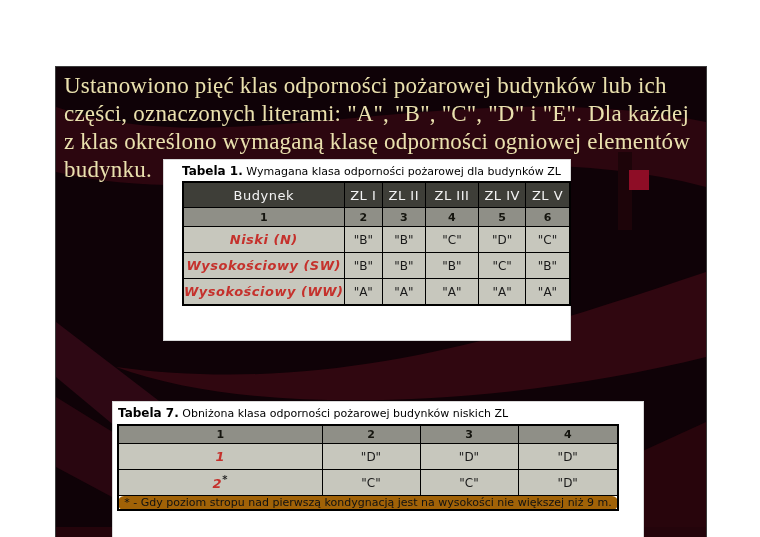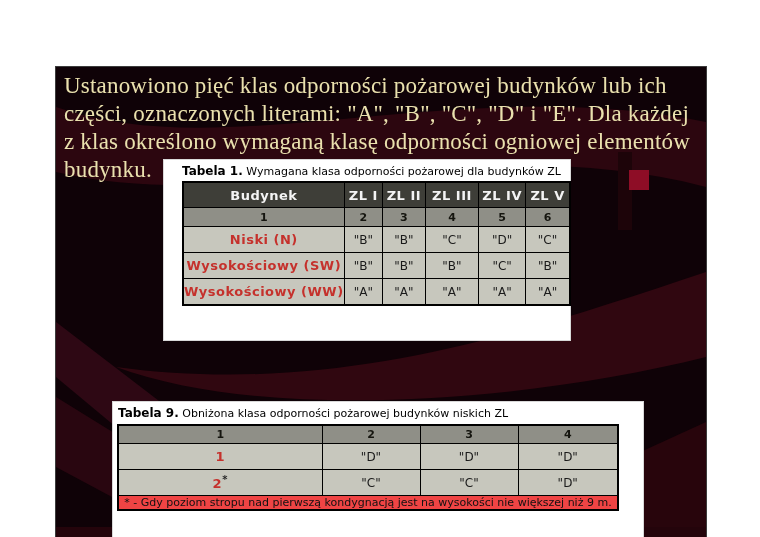--- a/index.html
+++ b/index.html
@@ -18,31 +18,31 @@
   .panel2{left:56px;top:334px;width:532px;height:144px;}
   .ttl{color:#000;font-size:11px;line-height:12px;white-space:nowrap;}
   .panel1 .ttl{margin:6px 4px 3px 19px;}
   .panel2 .ttl{margin:6px 4px 4px 6px;}
   .ttl .b{font-weight:bold;font-size:12px;}
   table.tbl{border-collapse:collapse;table-layout:fixed;border:2px solid #000;}
   .t1{margin-left:19px;}
   .t2{margin-left:5px;}
   .tbl td,.tbl th{border:1px solid #000;text-align:center;vertical-align:middle;
         overflow:hidden;white-space:nowrap;padding:0;}
-  .hd{background:#3e3e38;color:#f4f4f4;font-weight:bold;font-size:13px;
+  .hd{background:#3e3e38;color:#f4f4f4;font-weight:normal;font-size:13px;
       letter-spacing:0.5px;height:24px;}
   .t2 .hd{height:25px;}
   .num{background:#8f8f87;color:#15150f;font-weight:bold;font-size:11px;height:18px;}
   .t2 .num{height:17px;}
   .dat{background:#c7c7bd;height:25px;}
-  .lbl{color:#c5312c;font-weight:bold;font-size:13px;letter-spacing:0.5px;}
+  .lbl{color:#c5312c;font-weight:bold;font-size:13px;letter-spacing:0.5px;font-style:italic;}
   .val{color:#1a1a1a;font-size:12px;}
   .lbl sup{color:#2a2a2a;font-size:10px;}
-  .ft{background:#ef4444;color:#111;font-size:11px;text-align:left;
-      padding:4px 4px 4px 7px;height:13px;white-space:nowrap;}
+  .ft{background:#a16207;color:#111;font-size:11px;text-align:left;
+      padding:4px 4px 4px 7px;height:13px;white-space:nowrap;border-radius:6px;}
 </style>
 </head>
 <body>
 
 <div class="page">
   <div class="slide">
 
     <svg class="bgart" viewBox="0 0 650 491" xmlns="http://www.w3.org/2000/svg" aria-hidden="true">
       <rect x="0" y="0" width="650" height="491" fill="#0f0207"></rect>
       <path d="M0,40 C170,100 400,5 650,55 L650,120 C420,60 190,150 0,105 Z" fill="#2c060f"></path>
@@ -111,21 +111,21 @@
               <td class="dat val">"A"</td>
               <td class="dat val">"A"</td>
             </tr>
           </tbody>
       </table>
     </div>
 
 
     <div class="panel panel2">
       <div class="ttl">
-        <span class="b">Tabela 9.</span><span> Obniżona klasa odporności pożarowej budynków niskich ZL</span>
+        <span class="b">Tabela 7.</span><span> Obniżona klasa odporności pożarowej budynków niskich ZL</span>
       </div>
       <table class="tbl t2">
         <colgroup>
           <col style="width:204px">
             <col style="width:98px">
           <col style="width:98px">
             <col style="width:100px">
         </colgroup>
         <tbody id="t2body">
             <tr class="">

